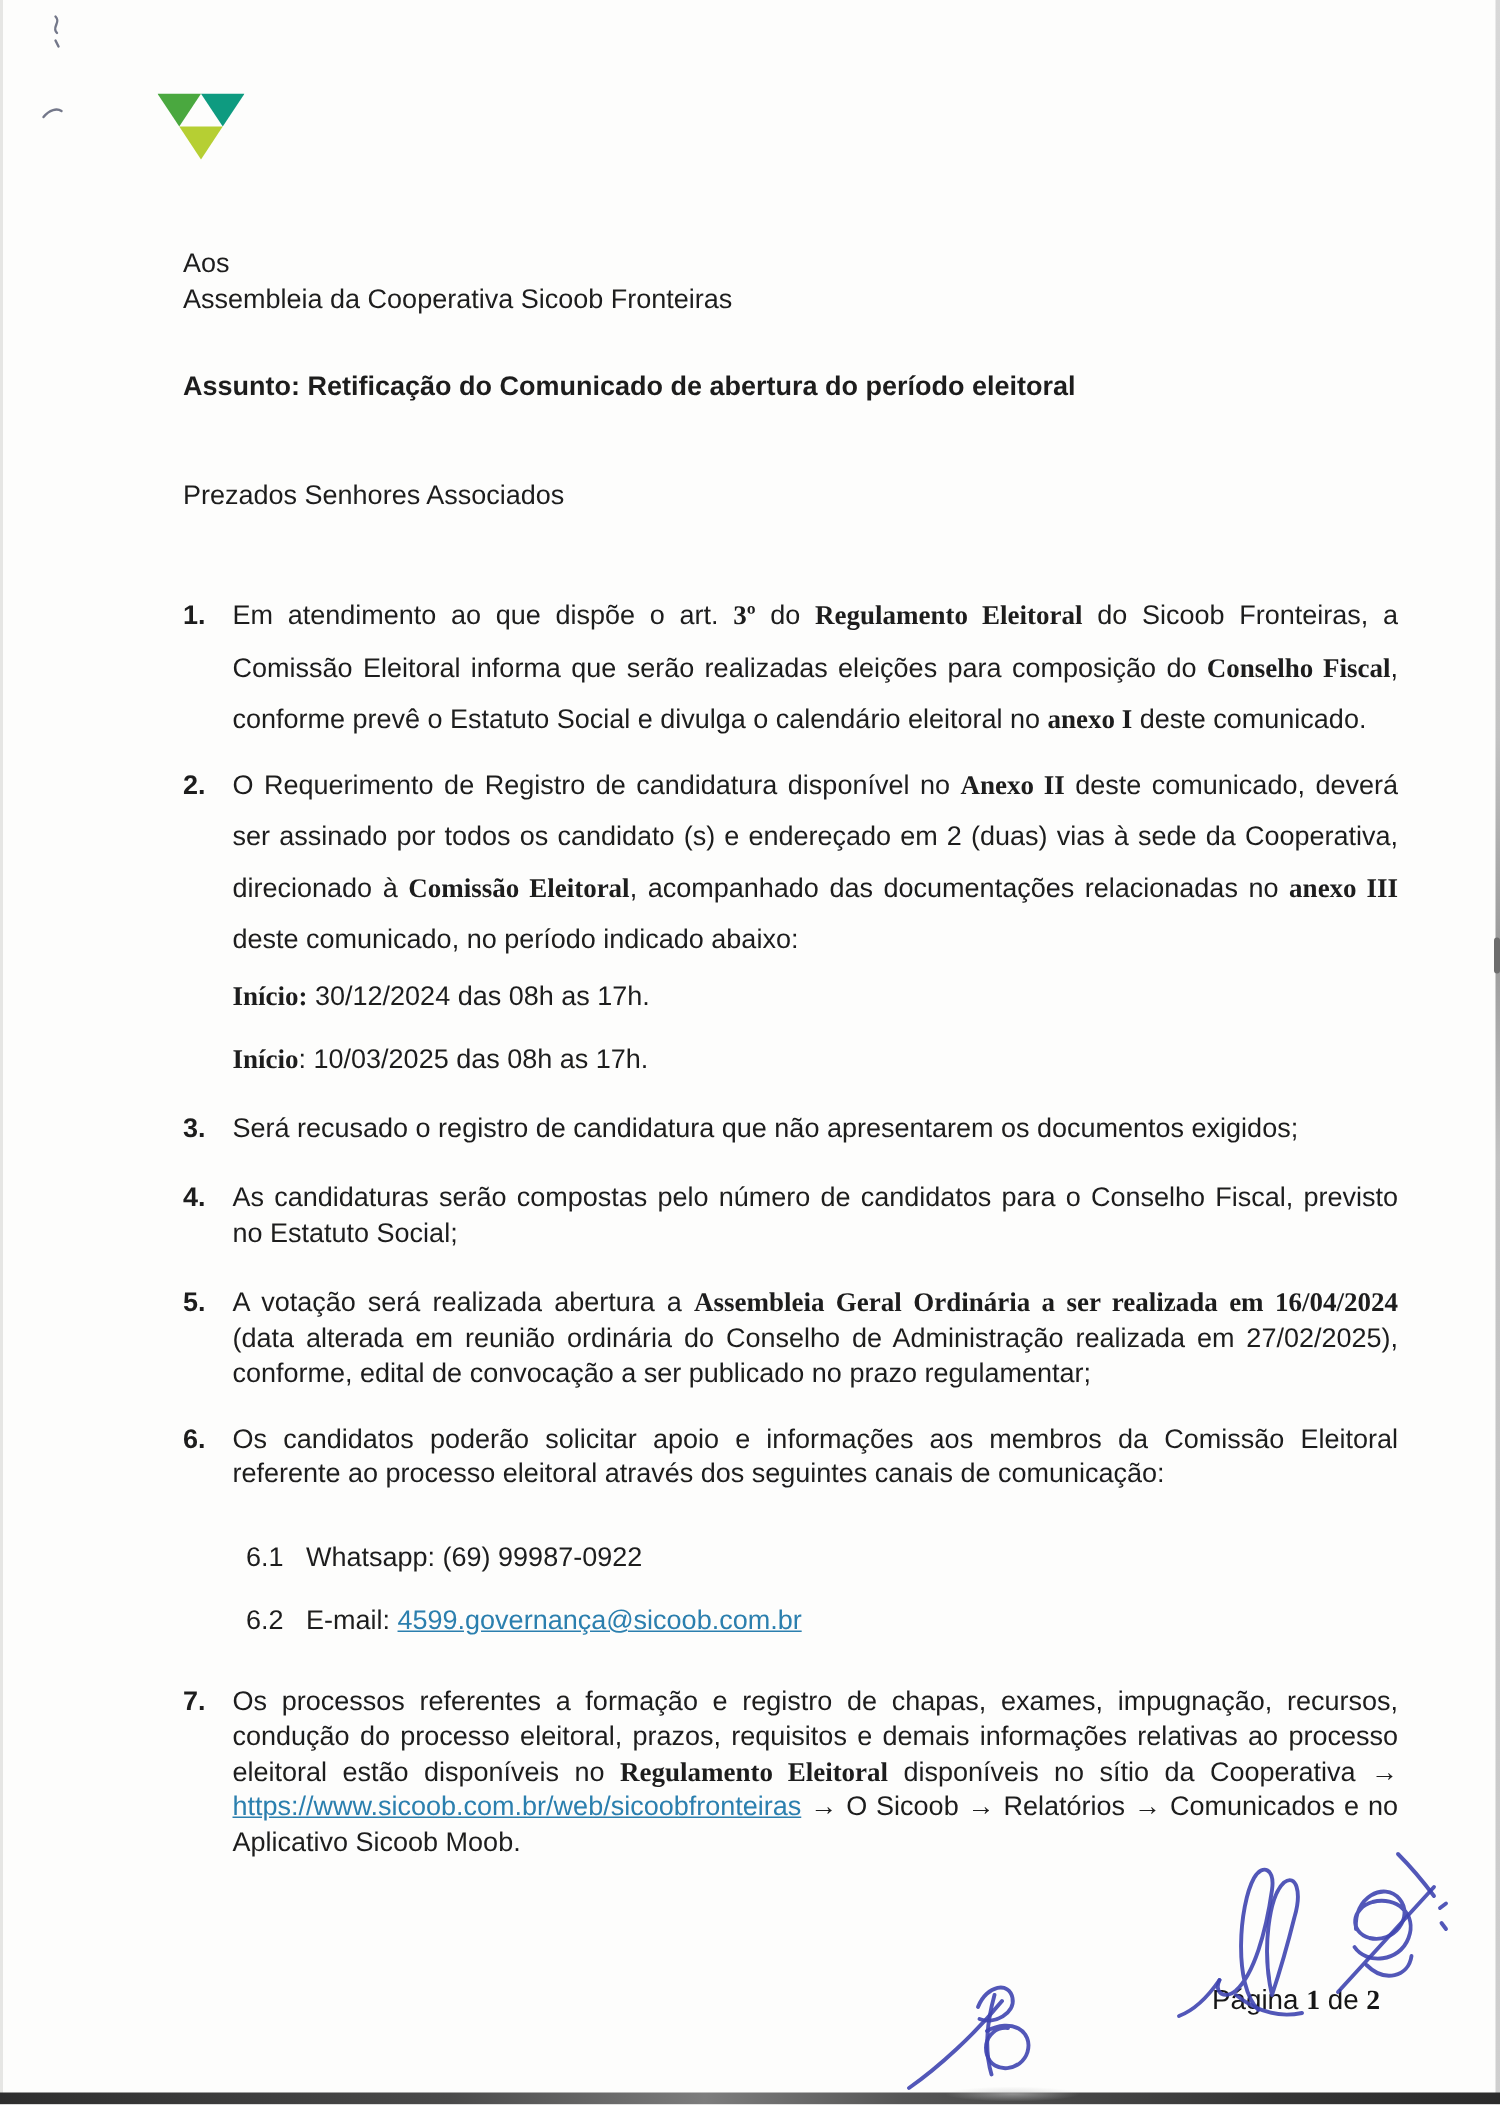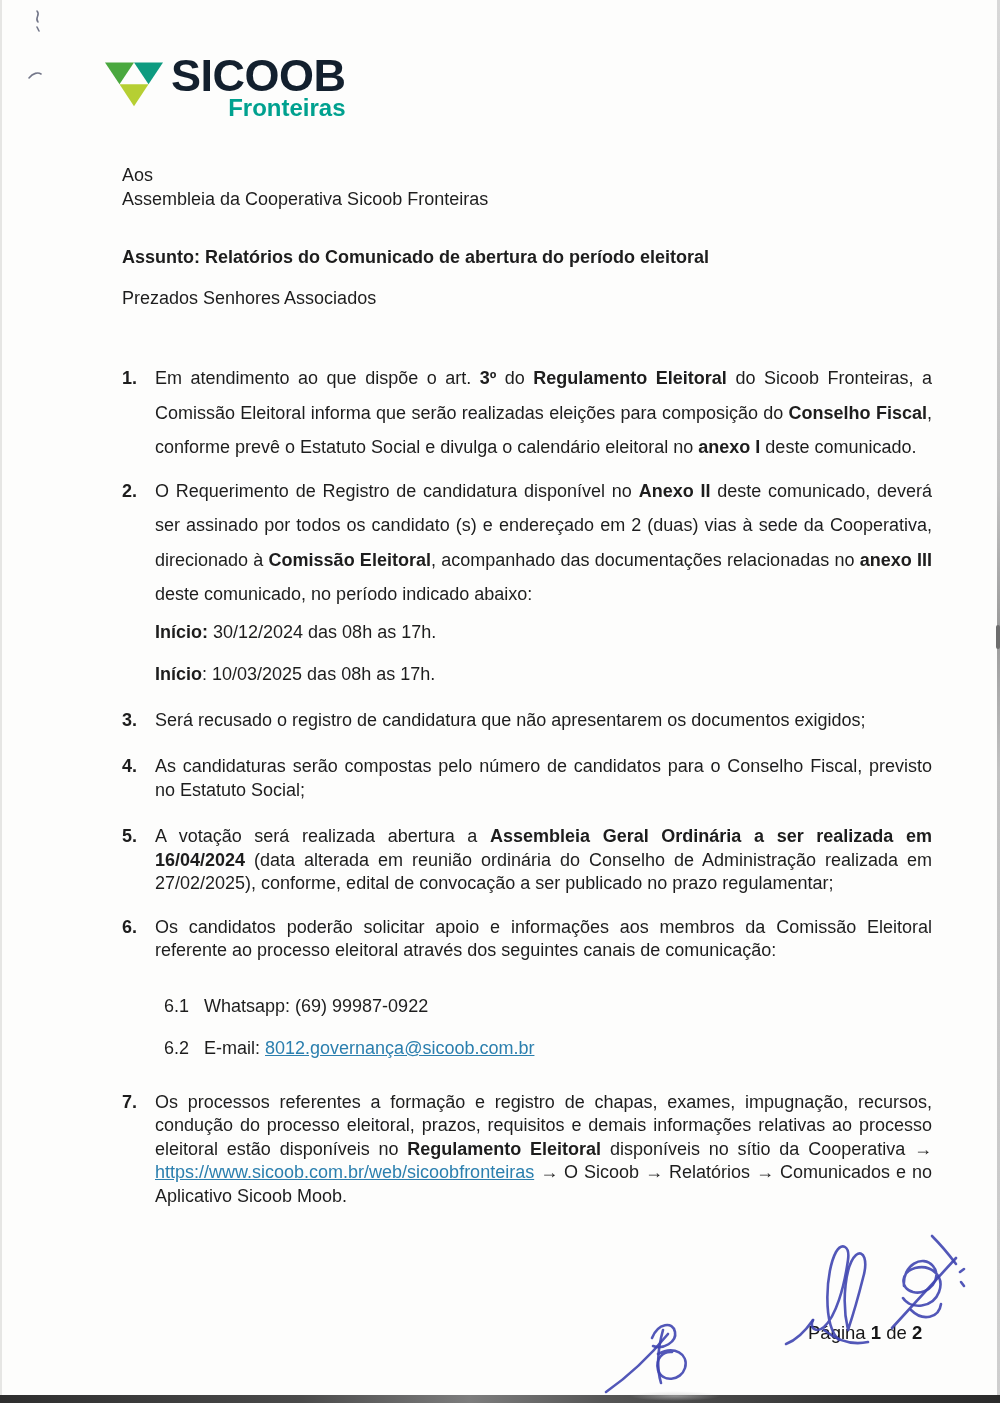--- a/index.html
+++ b/index.html
@@ -8,31 +8,31 @@
   
   .logo{position:absolute;left:105px;top:53px;display:flex;}
   .logo-tri{width:58px;height:52px;margin-top:6px;}
   .logo-text{margin-left:8px;}
   .logo-brand{font-size:45px;font-weight:700;color:#13202e;letter-spacing:-0.5px;line-height:46px;}
   .logo-unit{font-size:24px;font-weight:700;color:#00a18f;text-align:right;line-height:22px;margin-top:-2px;}
   
   .content{position:absolute;left:122px;top:163px;width:810px;font-size:18px;}
   .hdr-line{line-height:24px;}
   .subject{margin-top:36px;font-weight:700;}
-  .greeting{margin-top:20px;}
+  .greeting{margin-top:52px;}
   .blocks{margin-top:0;}
   .blk{display:flex;text-align:justify;text-align-last:left;}
   .blk .num{flex:0 0 33px;font-weight:700;}
   .blk .txt{flex:1;}
   .blk.sub{margin-left:42px;}
   .blk.sub .num{flex:0 0 40px;font-weight:400;}
   .blk.para{margin-left:33px;text-align:center;}
   .wide{line-height:34.5px;}
   .norm{line-height:23.5px;}
-  .b{font-weight:700;}
+  .b{font-weight:700;font-family:Liberation Serif, serif;}
   .lnk{color:#2b7fae;text-decoration:underline;cursor:pointer;}
   
   #b-i1{margin-top:52px;} #b-i2{margin-top:9px;} #b-inicio{margin-top:9px;}
   #b-termino{margin-top:19px;} #b-i3{margin-top:22px;} #b-i4{margin-top:23px;}
   #b-i5{margin-top:23px;} #b-i6{margin-top:20px;} #b-s61{margin-top:32px;}
   #b-s62{margin-top:19px;} #b-i7{margin-top:30px;}
   
   .pagenum{position:absolute;left:808px;top:1322px;font-size:18.5px;color:#161616;}
   
   .sig{position:absolute;pointer-events:none;}
@@ -52,30 +52,26 @@
 <body>
 
 <div class="page">
 
   <div class="logo">
     <svg class="logo-tri" viewBox="0 0 90 70">
       <polygon points="0,0 45,0 22.5,34" fill="#4aa83f"></polygon>
       <polygon points="45,0 90,0 67.5,34" fill="#0e9b80"></polygon>
       <polygon points="22.5,34 67.5,34 45,68" fill="#b6cf33"></polygon>
     </svg>
-    <div class="logo-text">
-      <div class="logo-brand">SICOOB</div>
-      <div class="logo-unit">Fronteiras</div>
-    </div>
   </div>
 
   <div class="content">
     <div class="hdr-line">Aos</div>
     <div class="hdr-line">Assembleia da Cooperativa Sicoob Fronteiras</div>
-    <div class="subject">Assunto:  Relatórios do Comunicado de abertura do período eleitoral</div>
+    <div class="subject">Assunto:  Retificação do Comunicado de abertura do período eleitoral</div>
     <div class="greeting">Prezados Senhores Associados</div>
     <div class="blocks">
         <div class="blk item wide" id="b-i1">
           <span class="num">1.</span>
           <div class="txt"><span>Em atendimento ao que dispõe o art. </span><span class="b">3º</span><span> do </span><span class="b">Regulamento Eleitoral</span><span> do Sicoob Fronteiras, a Comissão Eleitoral informa que serão realizadas eleições para composição do </span><span class="b">Conselho Fiscal</span><span>, conforme prevê o Estatuto Social e divulga o calendário eleitoral no </span><span class="b">anexo I</span><span> deste comunicado.</span></div>
         </div>
         <div class="blk item wide" id="b-i2">
           <span class="num">2.</span>
           <div class="txt"><span>O Requerimento de Registro de candidatura disponível no </span><span class="b">Anexo II</span><span> deste comunicado, deverá ser assinado por todos os candidato (s) e endereçado em 2 (duas) vias à sede da Cooperativa, direcionado à </span><span class="b">Comissão Eleitoral</span><span>, acompanhado das documentações relacionadas no </span><span class="b">anexo III</span><span> deste comunicado, no período indicado abaixo:</span></div>
         </div>
@@ -100,21 +96,21 @@
         <div class="blk item norm" id="b-i6">
           <span class="num">6.</span>
           <div class="txt"><span>Os candidatos poderão solicitar apoio e informações aos membros da Comissão Eleitoral referente ao processo eleitoral através dos seguintes canais de comunicação:</span></div>
         </div>
         <div class="blk sub norm" id="b-s61">
           <span class="num">6.1</span>
           <div class="txt"><span>Whatsapp: (69) 99987-0922</span></div>
         </div>
         <div class="blk sub norm" id="b-s62">
           <span class="num">6.2</span>
-          <div class="txt"><span>E-mail: </span><a class="lnk">8012.governança@sicoob.com.br</a></div>
+          <div class="txt"><span>E-mail: </span><a class="lnk">4599.governança@sicoob.com.br</a></div>
         </div>
         <div class="blk item norm" id="b-i7">
           <span class="num">7.</span>
           <div class="txt"><span>Os processos referentes a formação e registro de chapas, exames, impugnação, recursos, condução do processo eleitoral, prazos, requisitos e demais informações relativas ao processo eleitoral estão disponíveis no </span><span class="b">Regulamento Eleitoral</span><span> disponíveis no sítio da Cooperativa → </span><a class="lnk">https://www.sicoob.com.br/web/sicoobfronteiras</a><span> → O Sicoob → Relatórios → Comunicados e no Aplicativo Sicoob Moob.</span></div>
         </div>
       </div>
   </div>
 
   <div class="pagenum"><span>Página </span><span class="b">1</span><span> de </span><span class="b">2</span></div>
 

